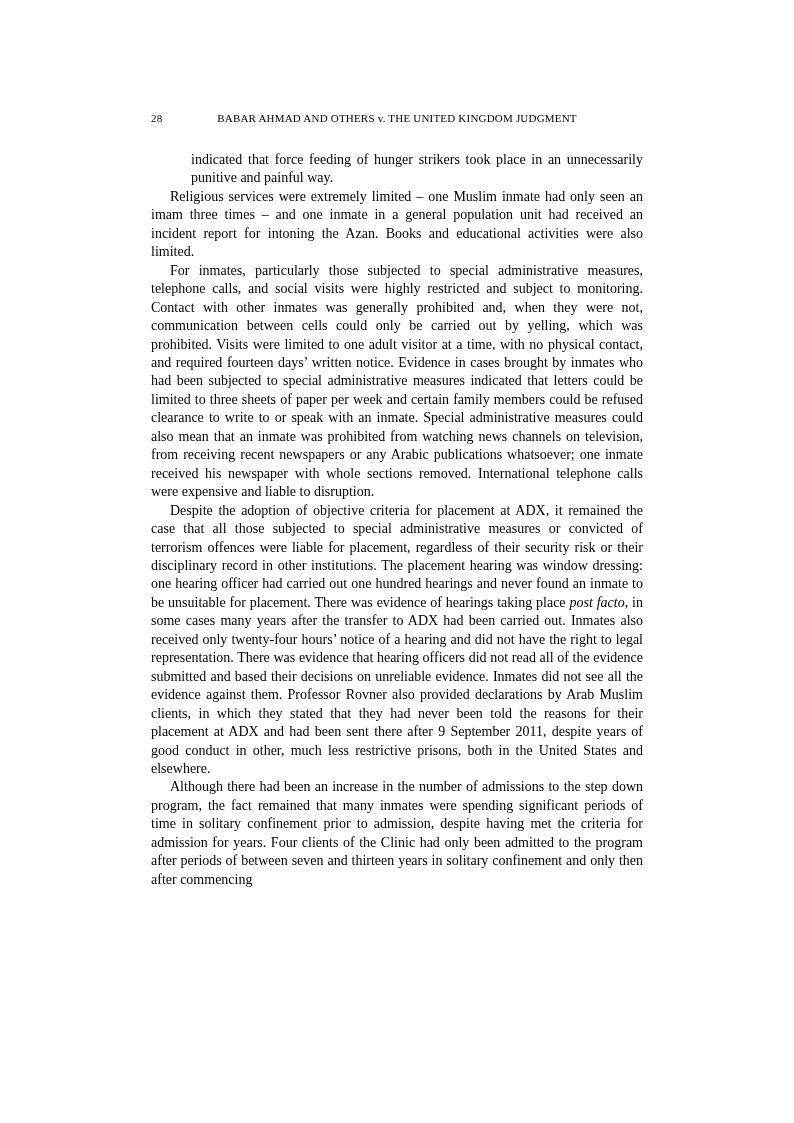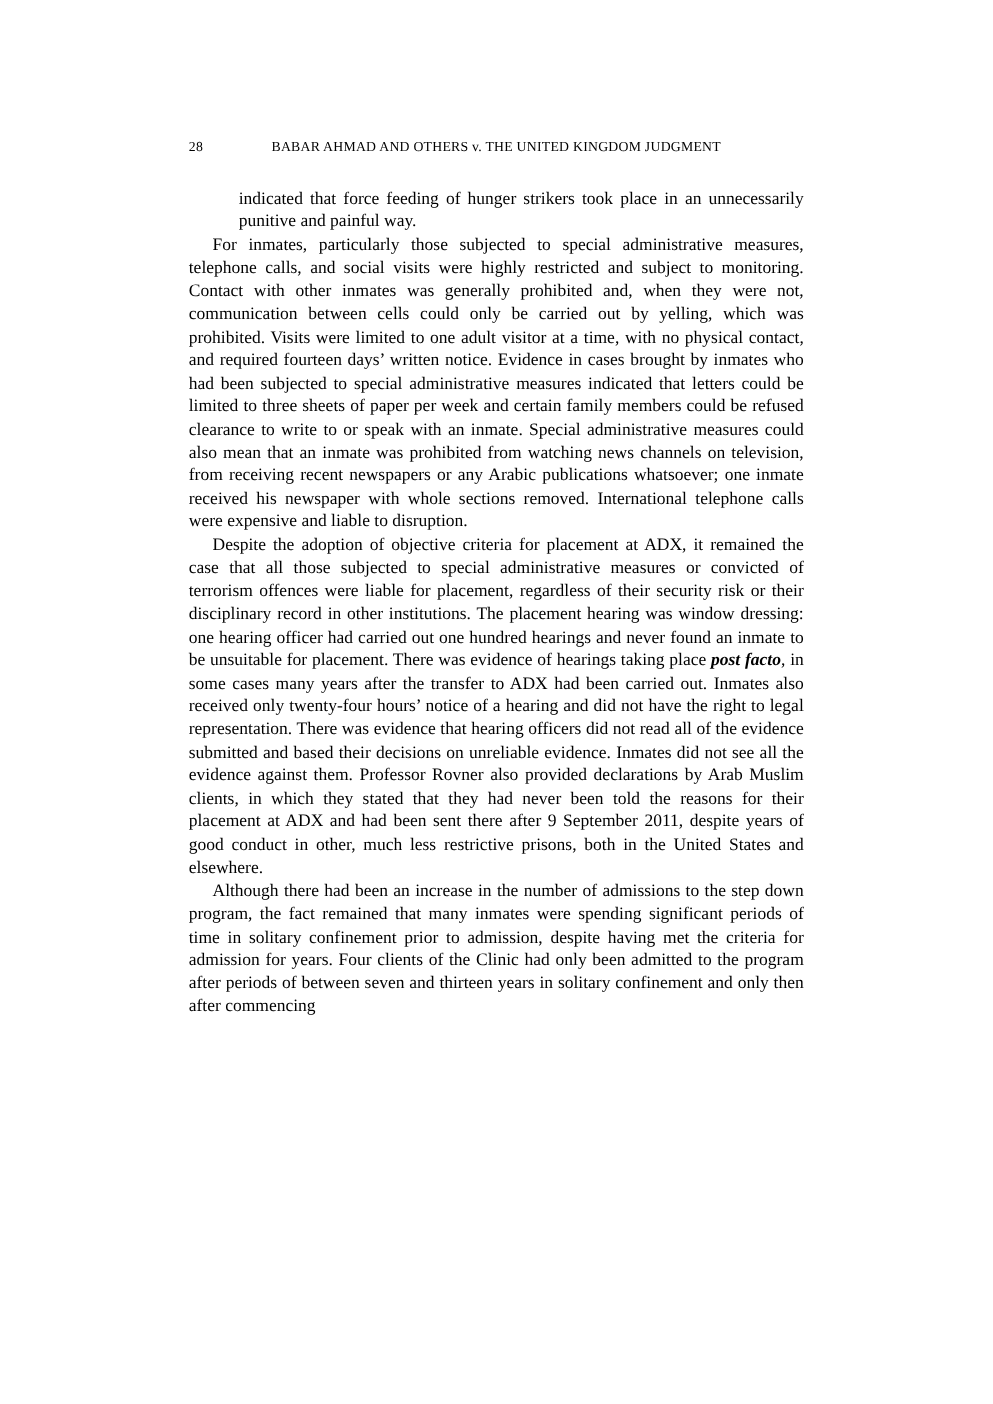--- a/index.html
+++ b/index.html
@@ -47,37 +47,37 @@
   .para {
     margin: 0;
     text-indent: 19px;
   }
   .para.first {
     text-indent: 0;
     margin-left: 40px;
   }
   .para em {
     font-style: italic;
-    font-weight: bold;
   }
 </style>
 </head>
 <body>
 
 <div class="page">
 
   <header class="page-header">
     <span class="page-number">28</span>
     <span class="header-title">BABAR AHMAD AND OTHERS v. THE UNITED KINGDOM JUDGMENT</span>
   </header>
 
   <main class="page-body">
 
     <p class="para first">indicated that force feeding of hunger strikers took place in an unnecessarily punitive and painful way.</p>
 
+    <p class="para">Religious services were extremely limited – one Muslim inmate had only seen an imam three times – and one inmate in a general population unit had received an incident report for intoning the Azan. Books and educational activities were also limited.</p>
 
     <p class="para">For inmates, particularly those subjected to special administrative measures, telephone calls, and social visits were highly restricted and subject to monitoring. Contact with other inmates was generally prohibited and, when they were not, communication between cells could only be carried out by yelling, which was prohibited. Visits were limited to one adult visitor at a time, with no physical contact, and required fourteen days’ written notice. Evidence in cases brought by inmates who had been subjected to special administrative measures indicated that letters could be limited to three sheets of paper per week and certain family members could be refused clearance to write to or speak with an inmate. Special administrative measures could also mean that an inmate was prohibited from watching news channels on television, from receiving recent newspapers or any Arabic publications whatsoever; one inmate received his newspaper with whole sections removed. International telephone calls were expensive and liable to disruption.</p>
 
     <p class="para"><span>Despite the adoption of objective criteria for placement at ADX, it remained the case that all those subjected to special administrative measures or convicted of terrorism offences were liable for placement, regardless of their security risk or their disciplinary record in other institutions. The placement hearing was window dressing: one hearing officer had carried out one hundred hearings and never found an inmate to be unsuitable for placement. There was evidence of hearings taking place </span><em>post facto</em><span>, in some cases many years after the transfer to ADX had been carried out. Inmates also received only twenty-four hours’ notice of a hearing and did not have the right to legal representation. There was evidence that hearing officers did not read all of the evidence submitted and based their decisions on unreliable evidence. Inmates did not see all the evidence against them. Professor Rovner also provided declarations by Arab Muslim clients, in which they stated that they had never been told the reasons for their placement at ADX and had been sent there after 9 September 2011, despite years of good conduct in other, much less restrictive prisons, both in the United States and elsewhere.</span></p>
 
     <p class="para">Although there had been an increase in the number of admissions to the step down program, the fact remained that many inmates were spending significant periods of time in solitary confinement prior to admission, despite having met the criteria for admission for years. Four clients of the Clinic had only been admitted to the program after periods of between seven and thirteen years in solitary confinement and only then after commencing</p>
 
   </main>
 
 </div>

